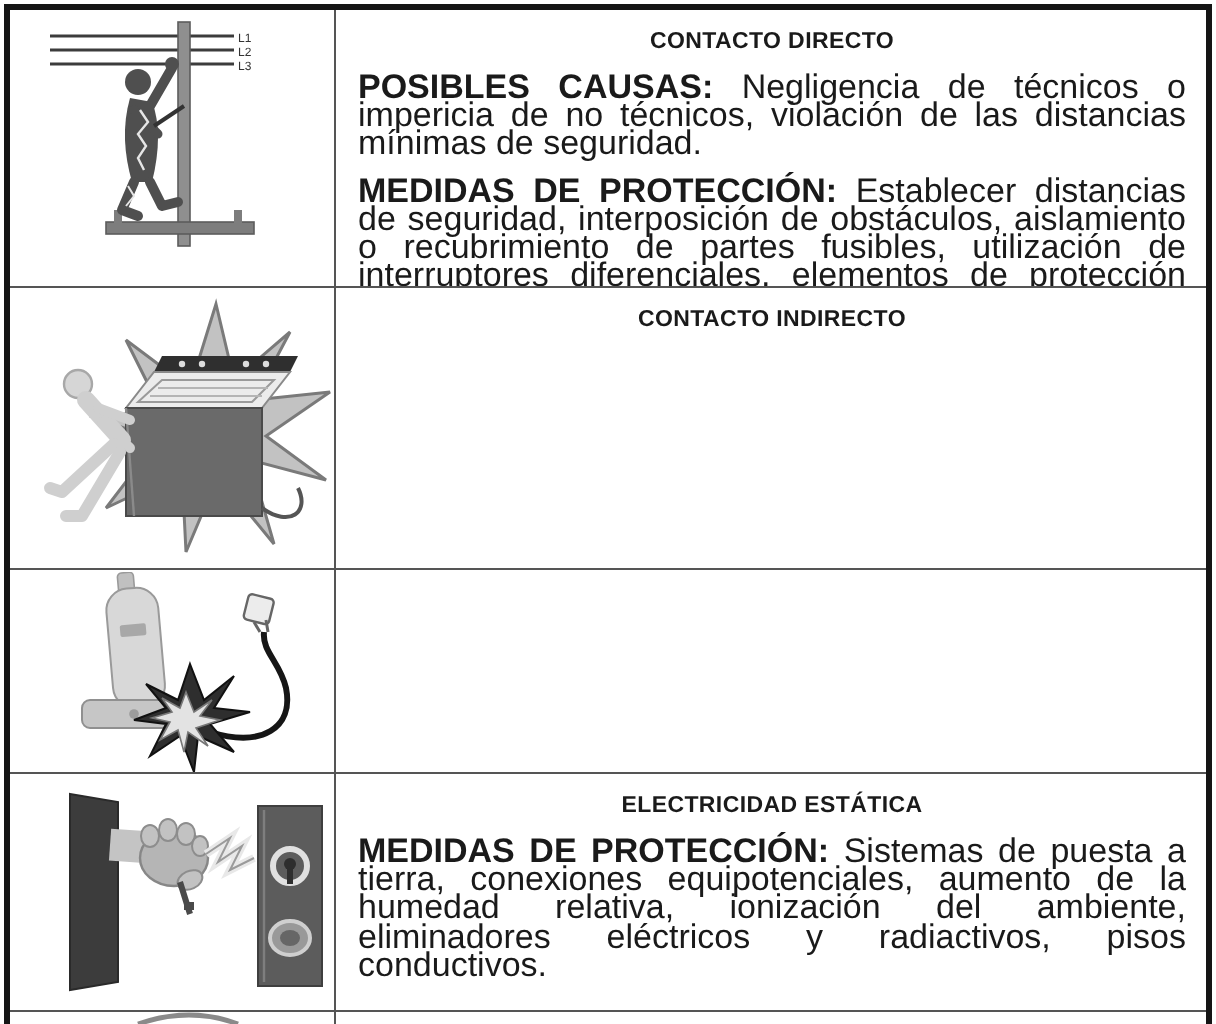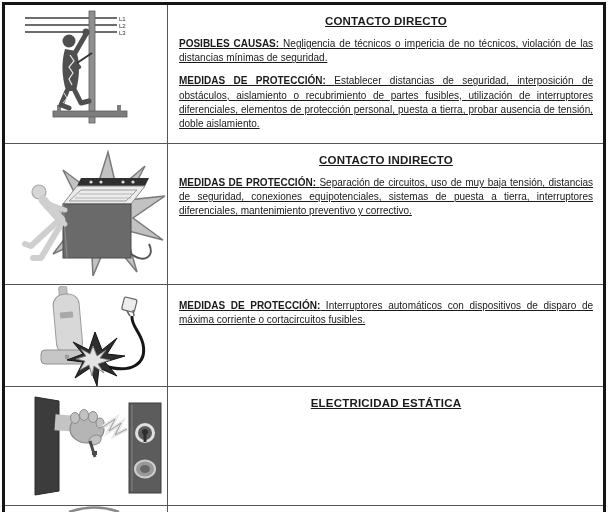--- a/index.html
+++ b/index.html
@@ -16,27 +16,27 @@
   .row{display:flex;border-bottom:1px solid #555;}
   .row-1{height:138px;}
   .row-2{height:140px;justify-content:flex-end;}
   .row-3{height:101px;}
   .row-4{height:118px;}
   .row-5{height:40px;border-bottom:0;}
   .img-cell{
     width:162px;min-width:162px;border-right:1px solid #555;
     display:flex;align-items:center;justify-content:center;overflow:hidden;
   }
-  .text-cell{flex:1;padding:5px 10px 3px 11px;overflow:hidden;text-decoration:underline;}
+  .text-cell{flex:1;padding:5px 10px 3px 11px;overflow:hidden;}
   .row-title{
     font-weight:bold;text-align:center;font-size:11.5px;line-height:14px;
     margin-top:4px;letter-spacing:0.2px;
   }
   .para{
-    margin:9px 0 0 0;font-size:10px;line-height:14.2px;
+    margin:9px 0 0 0;font-size:17px;line-height:14.2px;
     text-align:justify;text-justify:inter-word;
   }
   .para b{font-weight:bold;}
   svg{display:block;}
 </style>
 </head>
 <body>
 
 <div class="sheet">
 
@@ -107,24 +107,20 @@
           <path d="M44,60 L60,66" stroke="#cfcfcf" stroke-width="5" stroke-linecap="round" fill="none"></path>
           <path d="M46,67 L60,80" stroke="#cfcfcf" stroke-width="5" stroke-linecap="round" fill="none"></path>
           <path d="M52,78 L26,102 L20,100" stroke="#cfcfcf" stroke-width="6" stroke-linecap="round" stroke-linejoin="round" fill="none"></path>
           <path d="M55,82 L36,114 L28,114" stroke="#cfcfcf" stroke-width="6" stroke-linecap="round" stroke-linejoin="round" fill="none"></path>
         </g>
         <path d="M126,110 C140,120 150,112 144,100" stroke="#555" stroke-width="2" fill="none"></path>
       </svg>
     </div>
     <div class="text-cell">
       <div class="row-title">CONTACTO INDIRECTO</div>
-      <p class="para">
-        <b>MEDIDAS DE PROTECCIÓN:</b>
-        <span>Separación de circuitos, uso de muy baja tensión, distancias de seguridad, conexiones equipotenciales, sistemas de puesta a tierra, interruptores diferenciales, mantenimiento preventivo y correctivo.</span>
-      </p>
     </div>
   </div>
 
   <div class="row row-3">
     <div class="img-cell">
       <svg width="162" height="100" viewBox="0 0 162 100">
         <g transform="rotate(-5 63 40)">
           <rect x="57" y="0" width="8" height="12" rx="2" fill="#c0c0c0" stroke="#9a9a9a" stroke-width="0.8"></rect>
           <rect x="50" y="8" width="26" height="60" rx="11" fill="#d8d8d8" stroke="#9a9a9a" stroke-width="1"></rect>
           <rect x="56" y="26" width="13" height="6" rx="1" fill="#a8a8a8"></rect>
@@ -135,24 +131,20 @@
         <g>
           <rect x="118" y="12" width="13" height="13" rx="2" fill="#ececec" stroke="#666" stroke-width="1.2" transform="rotate(14 124 18)"></rect>
           <line x1="122" y1="25" x2="125" y2="30" stroke="#666" stroke-width="1.5"></line>
           <line x1="128" y1="24" x2="129" y2="30" stroke="#666" stroke-width="1.5"></line>
         </g>
         <polygon points="90,46 97,64 112,52 102,68 120,70 100,76 112,90 94,82 92,100 85,82 70,92 78,76 62,74 78,68 68,56 84,64" fill="#2e2e2e" stroke="#111" stroke-width="1"></polygon>
         <polygon points="88,60 92,70 101,64 95,72 105,74 93,78 99,87 89,80 87,90 84,79 75,84 80,75 71,73 81,70 76,63 85,68" fill="#e3e3e3" stroke="#777" stroke-width="0.8"></polygon>
       </svg>
     </div>
     <div class="text-cell">
-      <p class="para">
-        <b>MEDIDAS DE PROTECCIÓN:</b>
-        <span>Interruptores automáticos con dispositivos de disparo de máxima corriente o cortacircuitos fusibles.</span>
-      </p>
     </div>
   </div>
 
   <div class="row row-4">
     <div class="img-cell">
       <svg width="162" height="118" viewBox="0 0 162 118">
         <polygon points="30,10 54,14 54,104 30,108" fill="#3c3c3c" stroke="#2a2a2a" stroke-width="1"></polygon>
         <g>
           <rect x="50" y="28" width="26" height="16" fill="#c4c4c4" transform="rotate(4 60 36)"></rect>
           <ellipse cx="82" cy="42" rx="17" ry="14" fill="#b5b5b5" stroke="#878787" stroke-width="1.2"></ellipse>
@@ -174,20 +166,24 @@
           <circle cx="140" cy="46" r="8.5" fill="none" stroke="#e0e0e0" stroke-width="3"></circle>
           <circle cx="140" cy="45" r="3" fill="#2e2e2e"></circle>
           <rect x="138.5" y="46" width="3" height="9" fill="#2e2e2e"></rect>
           <ellipse cx="140" cy="82" rx="10" ry="8.5" fill="#999" stroke="#cfcfcf" stroke-width="2"></ellipse>
           <ellipse cx="140" cy="82" rx="5" ry="4" fill="#666"></ellipse>
         </g>
       </svg>
     </div>
     <div class="text-cell">
       <div class="row-title">ELECTRICIDAD ESTÁTICA</div>
+      <p class="para">
+        <b>MEDIDAS DE PROTECCIÓN:</b>
+        <span>Sistemas de puesta a tierra, conexiones equipotenciales, aumento de la humedad relativa, ionización del ambiente, eliminadores eléctricos y radiactivos, pisos conductivos.</span>
+      </p>
     </div>
   </div>
 
   <div class="row row-5">
     <div class="img-cell">
       <svg width="162" height="40" viewBox="0 0 162 40">
         <path d="M64,6 Q90,-3 114,6" stroke="#8a8a8a" stroke-width="2.5" fill="none"></path>
       </svg>
     </div>
     <div class="text-cell"></div>

